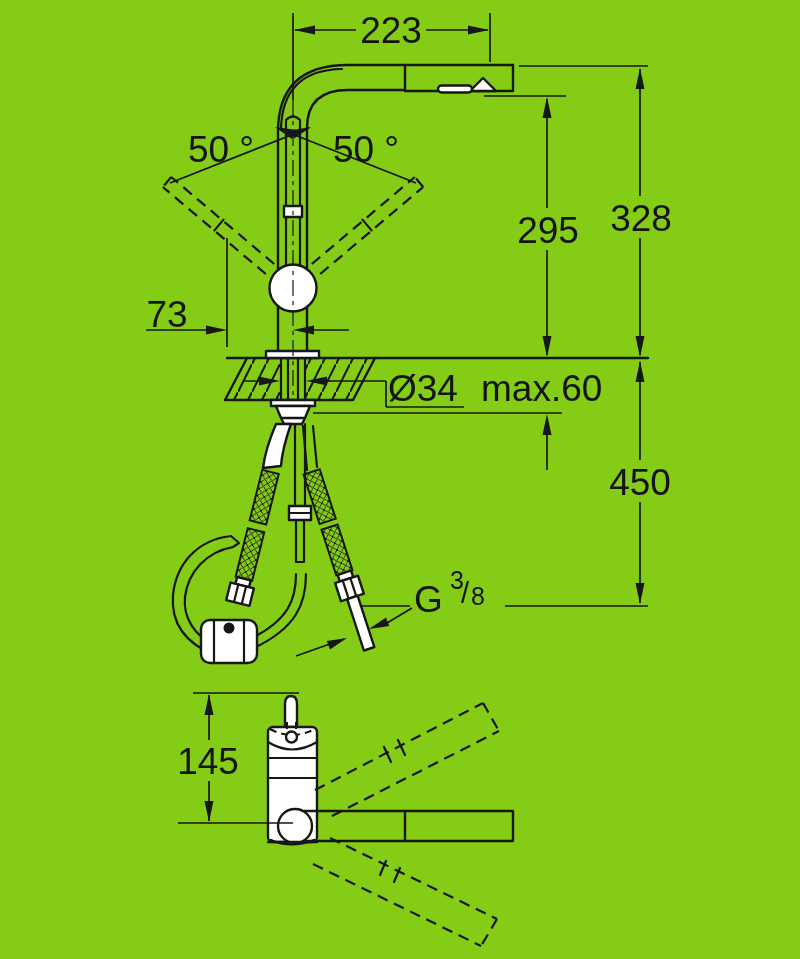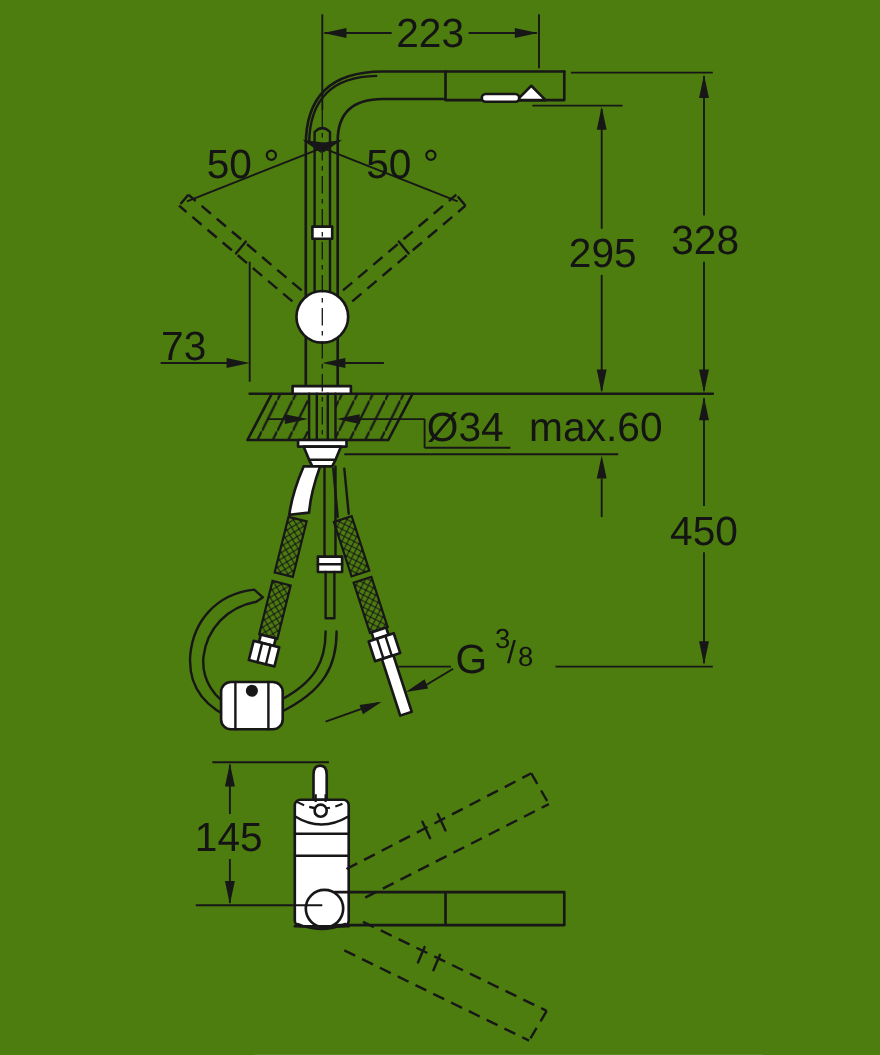--- a/index.html
+++ b/index.html
@@ -1,16 +1,16 @@
 <!DOCTYPE html>
 <html><head>
 <meta charset="utf-8">
 <style>
   html,body{margin:0;padding:0;background:#ffffff;}
-  #stage{position:relative;width:800px;height:959px;background:#4d7c0f;overflow:hidden;}
+  #stage{position:relative;width:800px;height:959px;background:#84cc16;overflow:hidden;}
   svg{display:block;}
   .o  {fill:none;stroke:#171717;stroke-width:2.4;stroke-linecap:round;stroke-linejoin:round;}
   .o2 {fill:none;stroke:#171717;stroke-width:2.2;stroke-linecap:round;stroke-linejoin:round;}
   .of {fill:#ffffff;stroke:#171717;stroke-width:2.4;stroke-linejoin:round;}
   .t  {fill:none;stroke:#171717;stroke-width:1.7;stroke-linecap:butt;}
   .a  {fill:#171717;stroke:none;}
   .dsh{fill:none;stroke:#171717;stroke-width:2.2;stroke-dasharray:11 7;stroke-linecap:butt;}
   .dsh2{fill:none;stroke:#171717;stroke-width:2;stroke-dasharray:7 5;stroke-linecap:butt;}
   .cl {fill:none;stroke:#171717;stroke-width:1.2;stroke-dasharray:16 5 4 5;}
   .braid{fill:url(#braid);stroke:#171717;stroke-width:2;}

